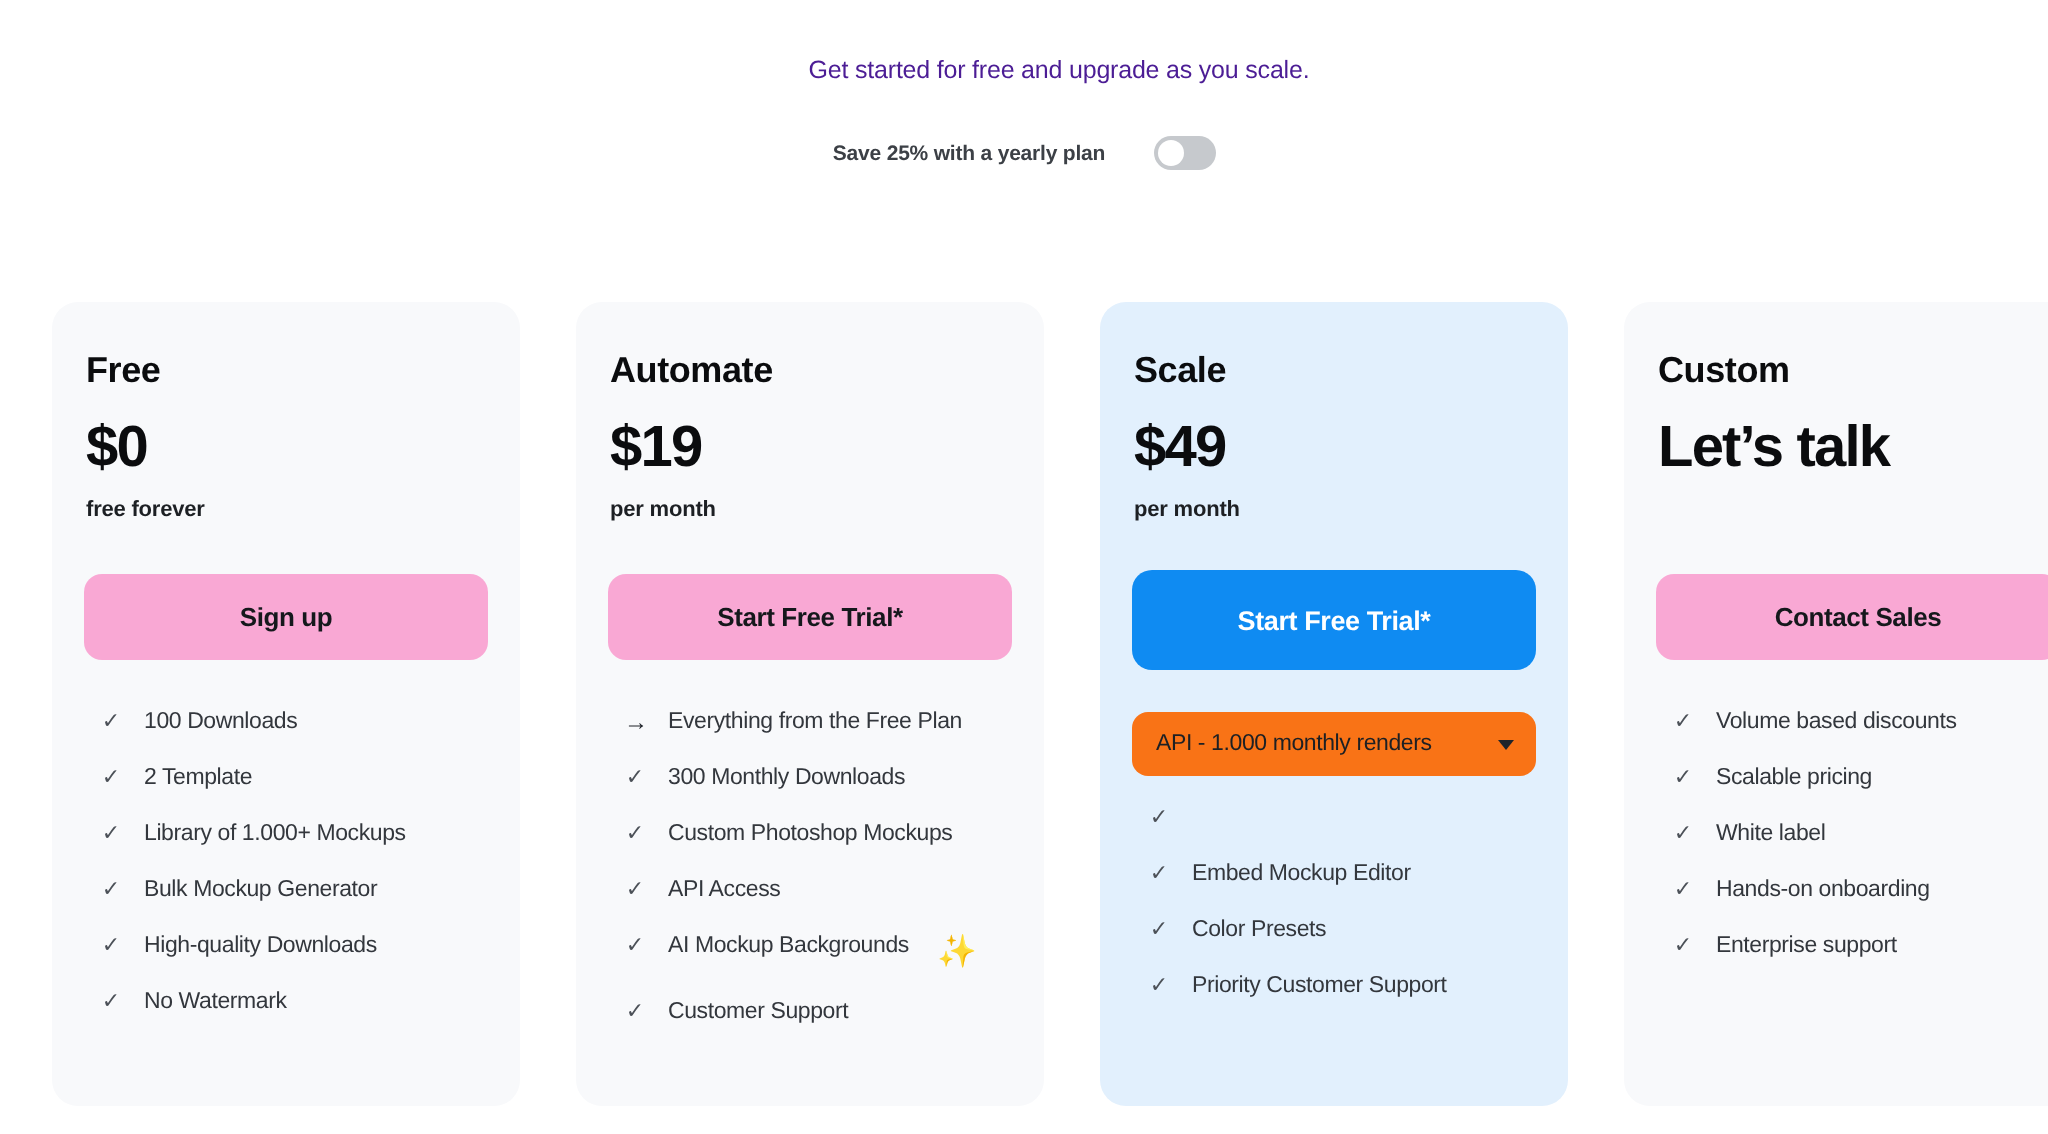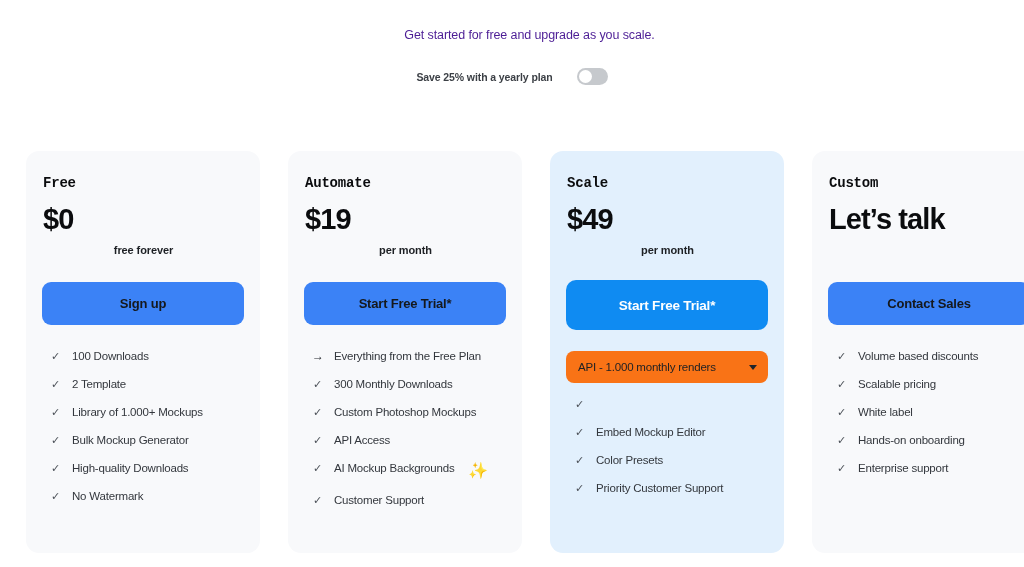--- a/index.html
+++ b/index.html
@@ -73,52 +73,50 @@
     min-height: 402px;
     border-radius: 13px;
     background: #f8f9fb;
     padding: 24px 16px 20px 16px;
     display: flex;
     flex-direction: column;
   }
   .card.featured { background: #e2f0fd; }
 
   .plan-name {
-    font-size: 14px;
+    font-size: 18px;
     font-weight: bold;
     color: #0b0c0e;
     letter-spacing: -0.2px;
     padding-left: 1px;
-    font-family: Liberation Mono, monospace;
   }
   .plan-price {
     margin-top: 13px;
     font-size: 29px;
     font-weight: bold;
     color: #0b0c0e;
     letter-spacing: -0.9px;
     line-height: 1.05;
     padding-left: 1px;
   }
   .plan-period {
     margin-top: 10px;
     font-size: 11px;
     font-weight: bold;
     color: #1d2024;
     letter-spacing: -0.1px;
     padding-left: 1px;
     min-height: 13px;
-    text-align: center;
   }
 
   .cta-button {
     margin-top: 25px;
     height: 43px;
     border-radius: 9px;
-    background: #3b82f6;
+    background: #f9a8d4;
     color: #15181c;
     font-size: 13px;
     font-weight: bold;
     letter-spacing: -0.2px;
     display: flex;
     align-items: center;
     justify-content: center;
     cursor: pointer;
     border: none;
     width: 100%;

